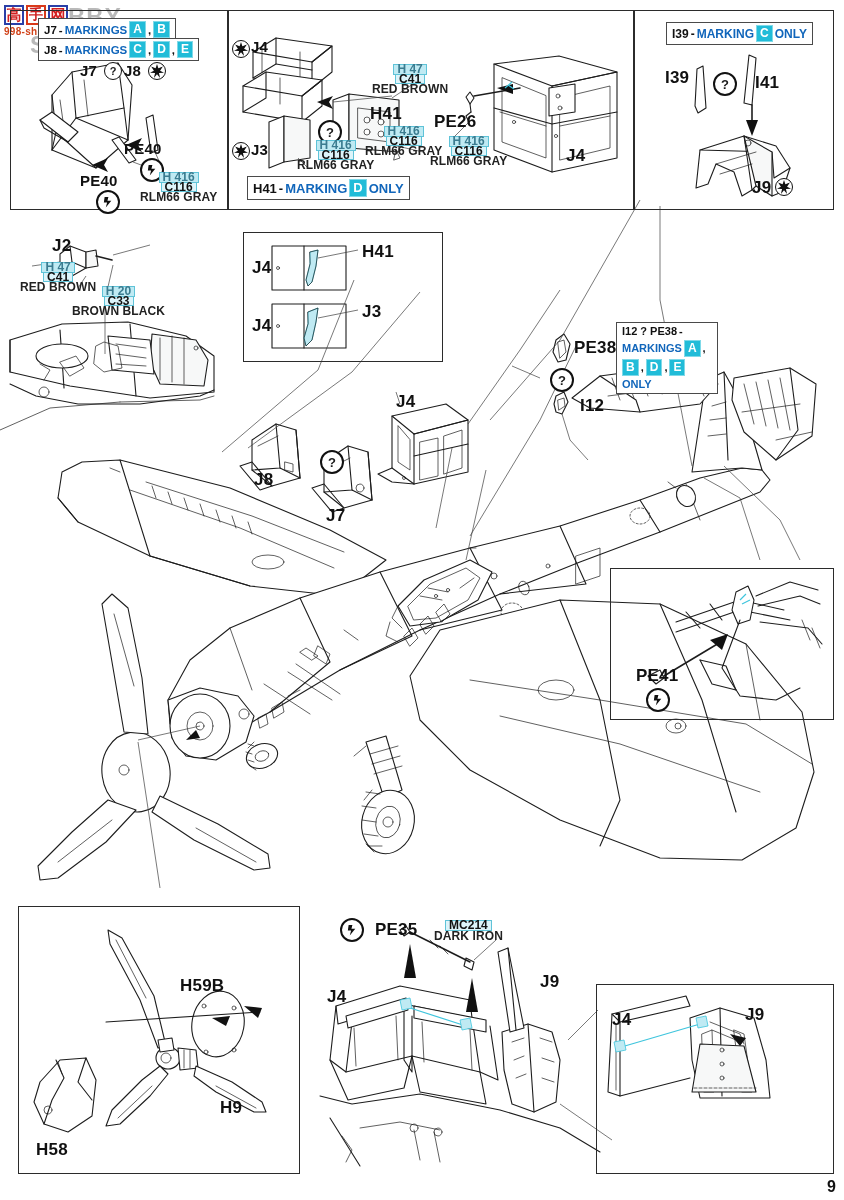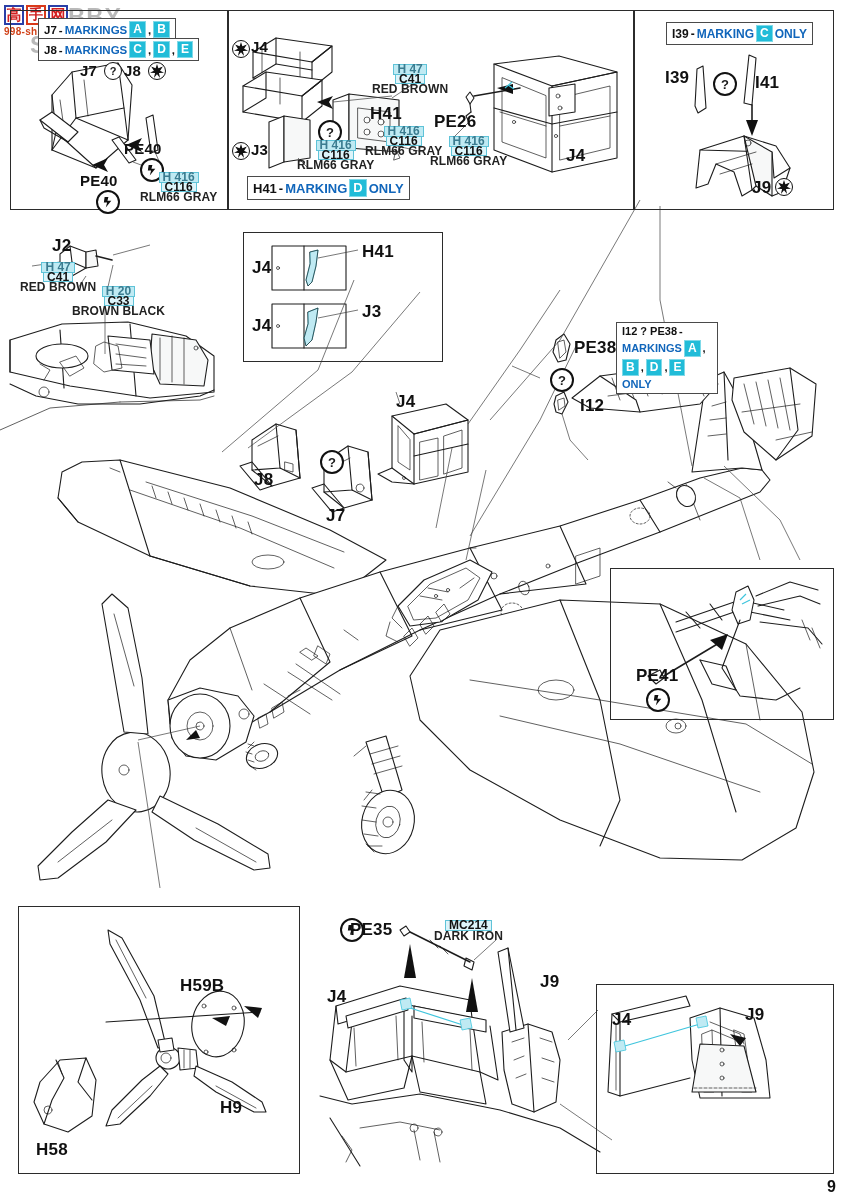--- a/index.html
+++ b/index.html
@@ -647,21 +647,21 @@
   <div class="part lg" style="left:580px;top:396px;">I12</div>
 
   <div class="part lg" style="left:636px;top:666px;">PE41</div>
   <div class="cic glue" style="left:646px;top:688px;"></div>
 
   <div class="part lg" style="left:180px;top:976px;">H59B</div>
   <div class="part lg" style="left:220px;top:1098px;">H9</div>
   <div class="part lg" style="left:36px;top:1140px;">H58</div>
 
   <div class="cic glue" style="left:340px;top:918px;"></div>
-  <div class="part lg" style="left:350px;top:920px;">PE35</div>
+  <div class="part lg" style="left:375px;top:920px;">PE35</div>
   <div class="part lg" style="left:327px;top:987px;">J4</div>
   <div class="part lg" style="left:540px;top:972px;">J9</div>
   <div class="paint" style="left:434px;top:920px;">
     <span class="c" style="border-top:1px solid #5fc3d8;">MC214</span>
     <span class="n">DARK IRON</span>
   </div>
 
   <div class="part lg" style="left:612px;top:1010px;">J4</div>
   <div class="part lg" style="left:745px;top:1005px;">J9</div>
 

